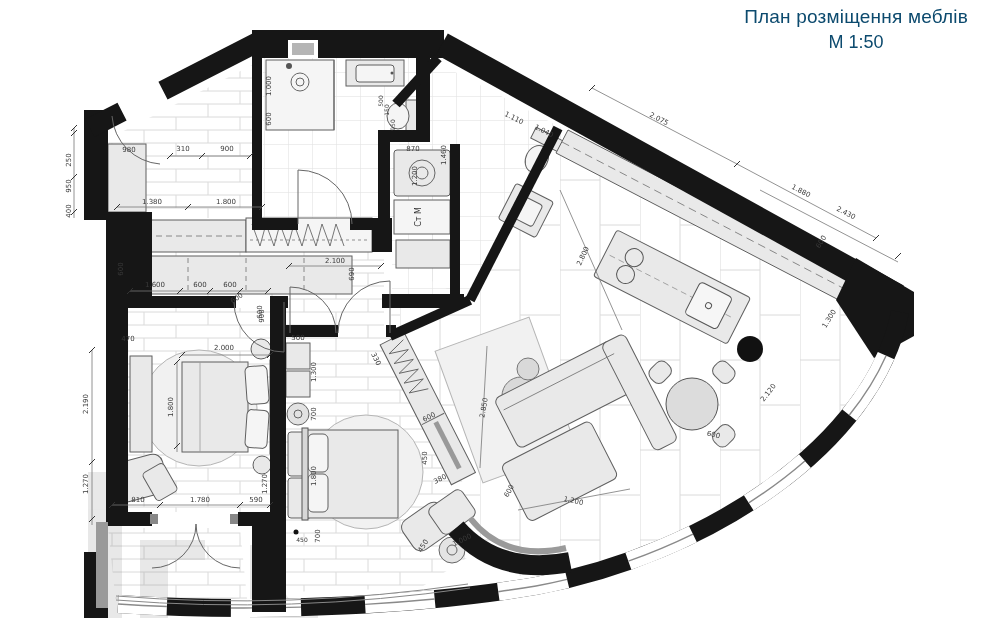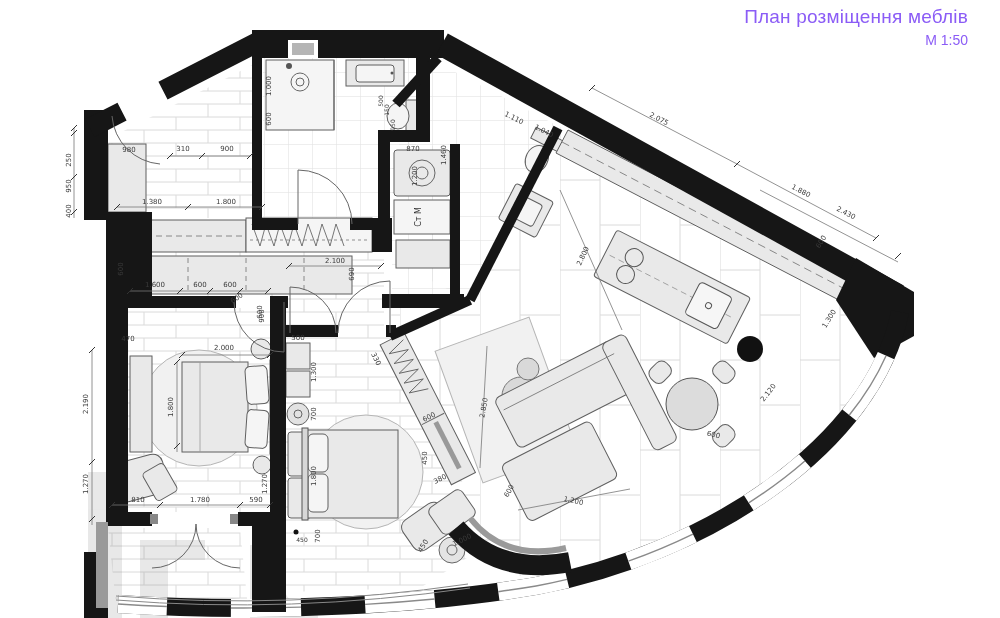--- a/index.html
+++ b/index.html
@@ -1,20 +1,20 @@
 <!DOCTYPE html>
 <html><head>
 <meta charset="utf-8">
 <style>
   html,body{margin:0;padding:0;background:#ffffff;}
   .canvas{position:relative;width:1000px;height:618px;background:#fff;overflow:hidden;
           font-family:"Liberation Sans",sans-serif;}
-  .titleblock{position:absolute;top:6px;right:32px;text-align:right;color:#8b5cf6;z-index:5;}
+  .titleblock{position:absolute;top:6px;right:32px;text-align:center;color:#0c4a6e;z-index:5;}
   .titleblock .t1{font-size:19px;letter-spacing:.2px;}
-  .titleblock .t2{font-size:14px;margin-top:4px;}
+  .titleblock .t2{font-size:18px;margin-top:4px;}
   svg{position:absolute;left:0;top:0;}
   .dim{font-family:"DejaVu Sans",sans-serif;font-size:7px;fill:#3a3a3a;text-anchor:middle;}
   .dim.small{font-size:6px;}
   .dim.red{fill:#b03a2e;}
   .stm{font-family:"DejaVu Sans",sans-serif;font-size:8px;fill:#333;text-anchor:middle;}
   .furn{fill:#e9e9e9;stroke:#5f5f5f;stroke-width:1;}
   .furnlight{fill:#f5f5f5;stroke:#5f5f5f;stroke-width:1;}
   .wall{fill:#161616;}
   .dimline{stroke:#777;stroke-width:.8;fill:none;}
   .tick{stroke:#333;stroke-width:1;fill:none;}

